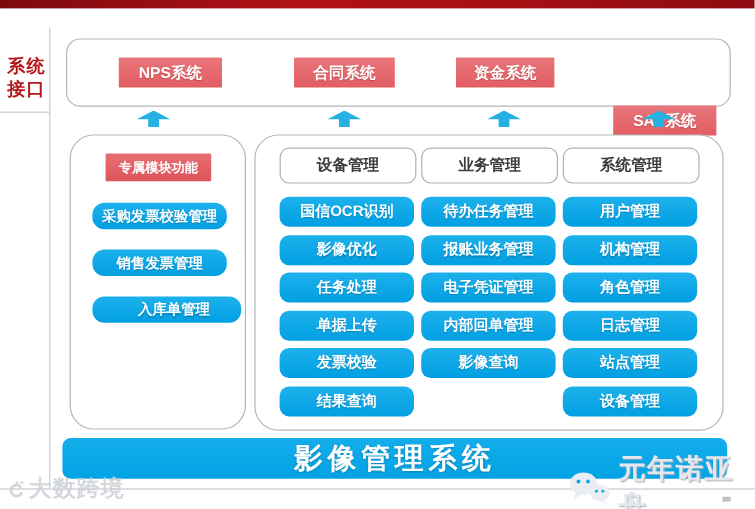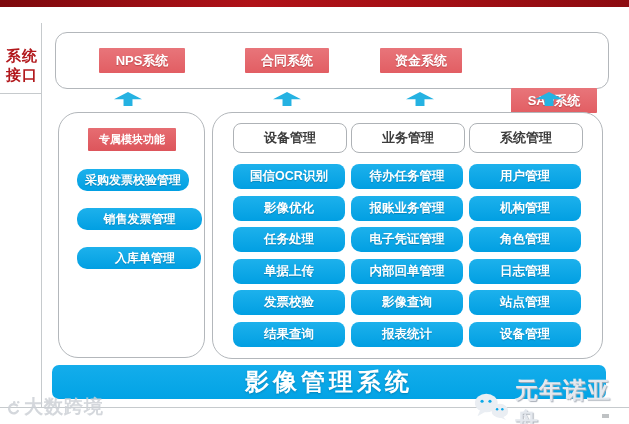--- a/index.html
+++ b/index.html
@@ -77,41 +77,40 @@
   <div class="abs sys-chip" style="left:511px;width:86px;margin-top:40px;">SAP系统</div>
 
   <div class="abs up-arrow" style="left:114px;top:92px;"></div>
   <div class="abs up-arrow" style="left:273px;top:92px;"></div>
   <div class="abs up-arrow" style="left:406px;top:92px;"></div>
   <div class="abs up-arrow" style="left:535px;top:92px;"></div>
 
   <div id="left-panel" class="abs frame">
     <div class="abs red-header" style="left:29px;top:15px;width:88px;height:23px;">专属模块功能</div>
     <div class="abs blue-btn small" style="left:18px;top:56px;width:112px;">采购发票校验管理</div>
-    <div class="abs blue-btn small" style="left:18px;top:95px;width:125px;">销售发票管理</div>
+    <div class="abs blue-btn small" style="left:18px;top:95px;width:112px;">销售发票管理</div>
     <div class="abs blue-btn small" style="left:18px;top:134px;width:112px;padding-left:12px;">入库单管理</div>
   </div>
 
   <div id="main-panel" class="abs frame">
 
     <div class="abs col-header" style="left:20px;top:10px;width:112px;height:28px;">设备管理</div>
     <div class="abs blue-btn cell" style="left:20px;top:51px;">国信OCR识别</div>
     <div class="abs blue-btn cell" style="left:20px;top:83px;">影像优化</div>
     <div class="abs blue-btn cell" style="left:20px;top:114px;">任务处理</div>
     <div class="abs blue-btn cell" style="left:20px;top:146px;">单据上传</div>
     <div class="abs blue-btn cell" style="left:20px;top:177px;">发票校验</div>
     <div class="abs blue-btn cell" style="left:20px;top:209px;">结果查询</div>
 
     <div class="abs col-header" style="left:138px;top:10px;width:112px;height:28px;">业务管理</div>
     <div class="abs blue-btn cell" style="left:138px;top:51px;">待办任务管理</div>
     <div class="abs blue-btn cell" style="left:138px;top:83px;">报账业务管理</div>
-    <div class="abs blue-btn cell" style="left:138px;top:114px;border-radius:10px;">电子凭证管理</div>
+    <div class="abs blue-btn cell" style="left:138px;top:114px;">电子凭证管理</div>
     <div class="abs blue-btn cell" style="left:138px;top:146px;">内部回单管理</div>
     <div class="abs blue-btn cell" style="left:138px;top:177px;">影像查询</div>
-    <div class="abs blue-btn cell" style="left:138px;top:209px;">报表统计</div>
 
     <div class="abs col-header" style="left:256px;top:10px;width:112px;height:28px;">系统管理</div>
     <div class="abs blue-btn cell" style="left:256px;top:51px;">用户管理</div>
     <div class="abs blue-btn cell" style="left:256px;top:83px;">机构管理</div>
     <div class="abs blue-btn cell" style="left:256px;top:114px;">角色管理</div>
     <div class="abs blue-btn cell" style="left:256px;top:146px;">日志管理</div>
     <div class="abs blue-btn cell" style="left:256px;top:177px;">站点管理</div>
     <div class="abs blue-btn cell" style="left:256px;top:209px;">设备管理</div>
   </div>
 

